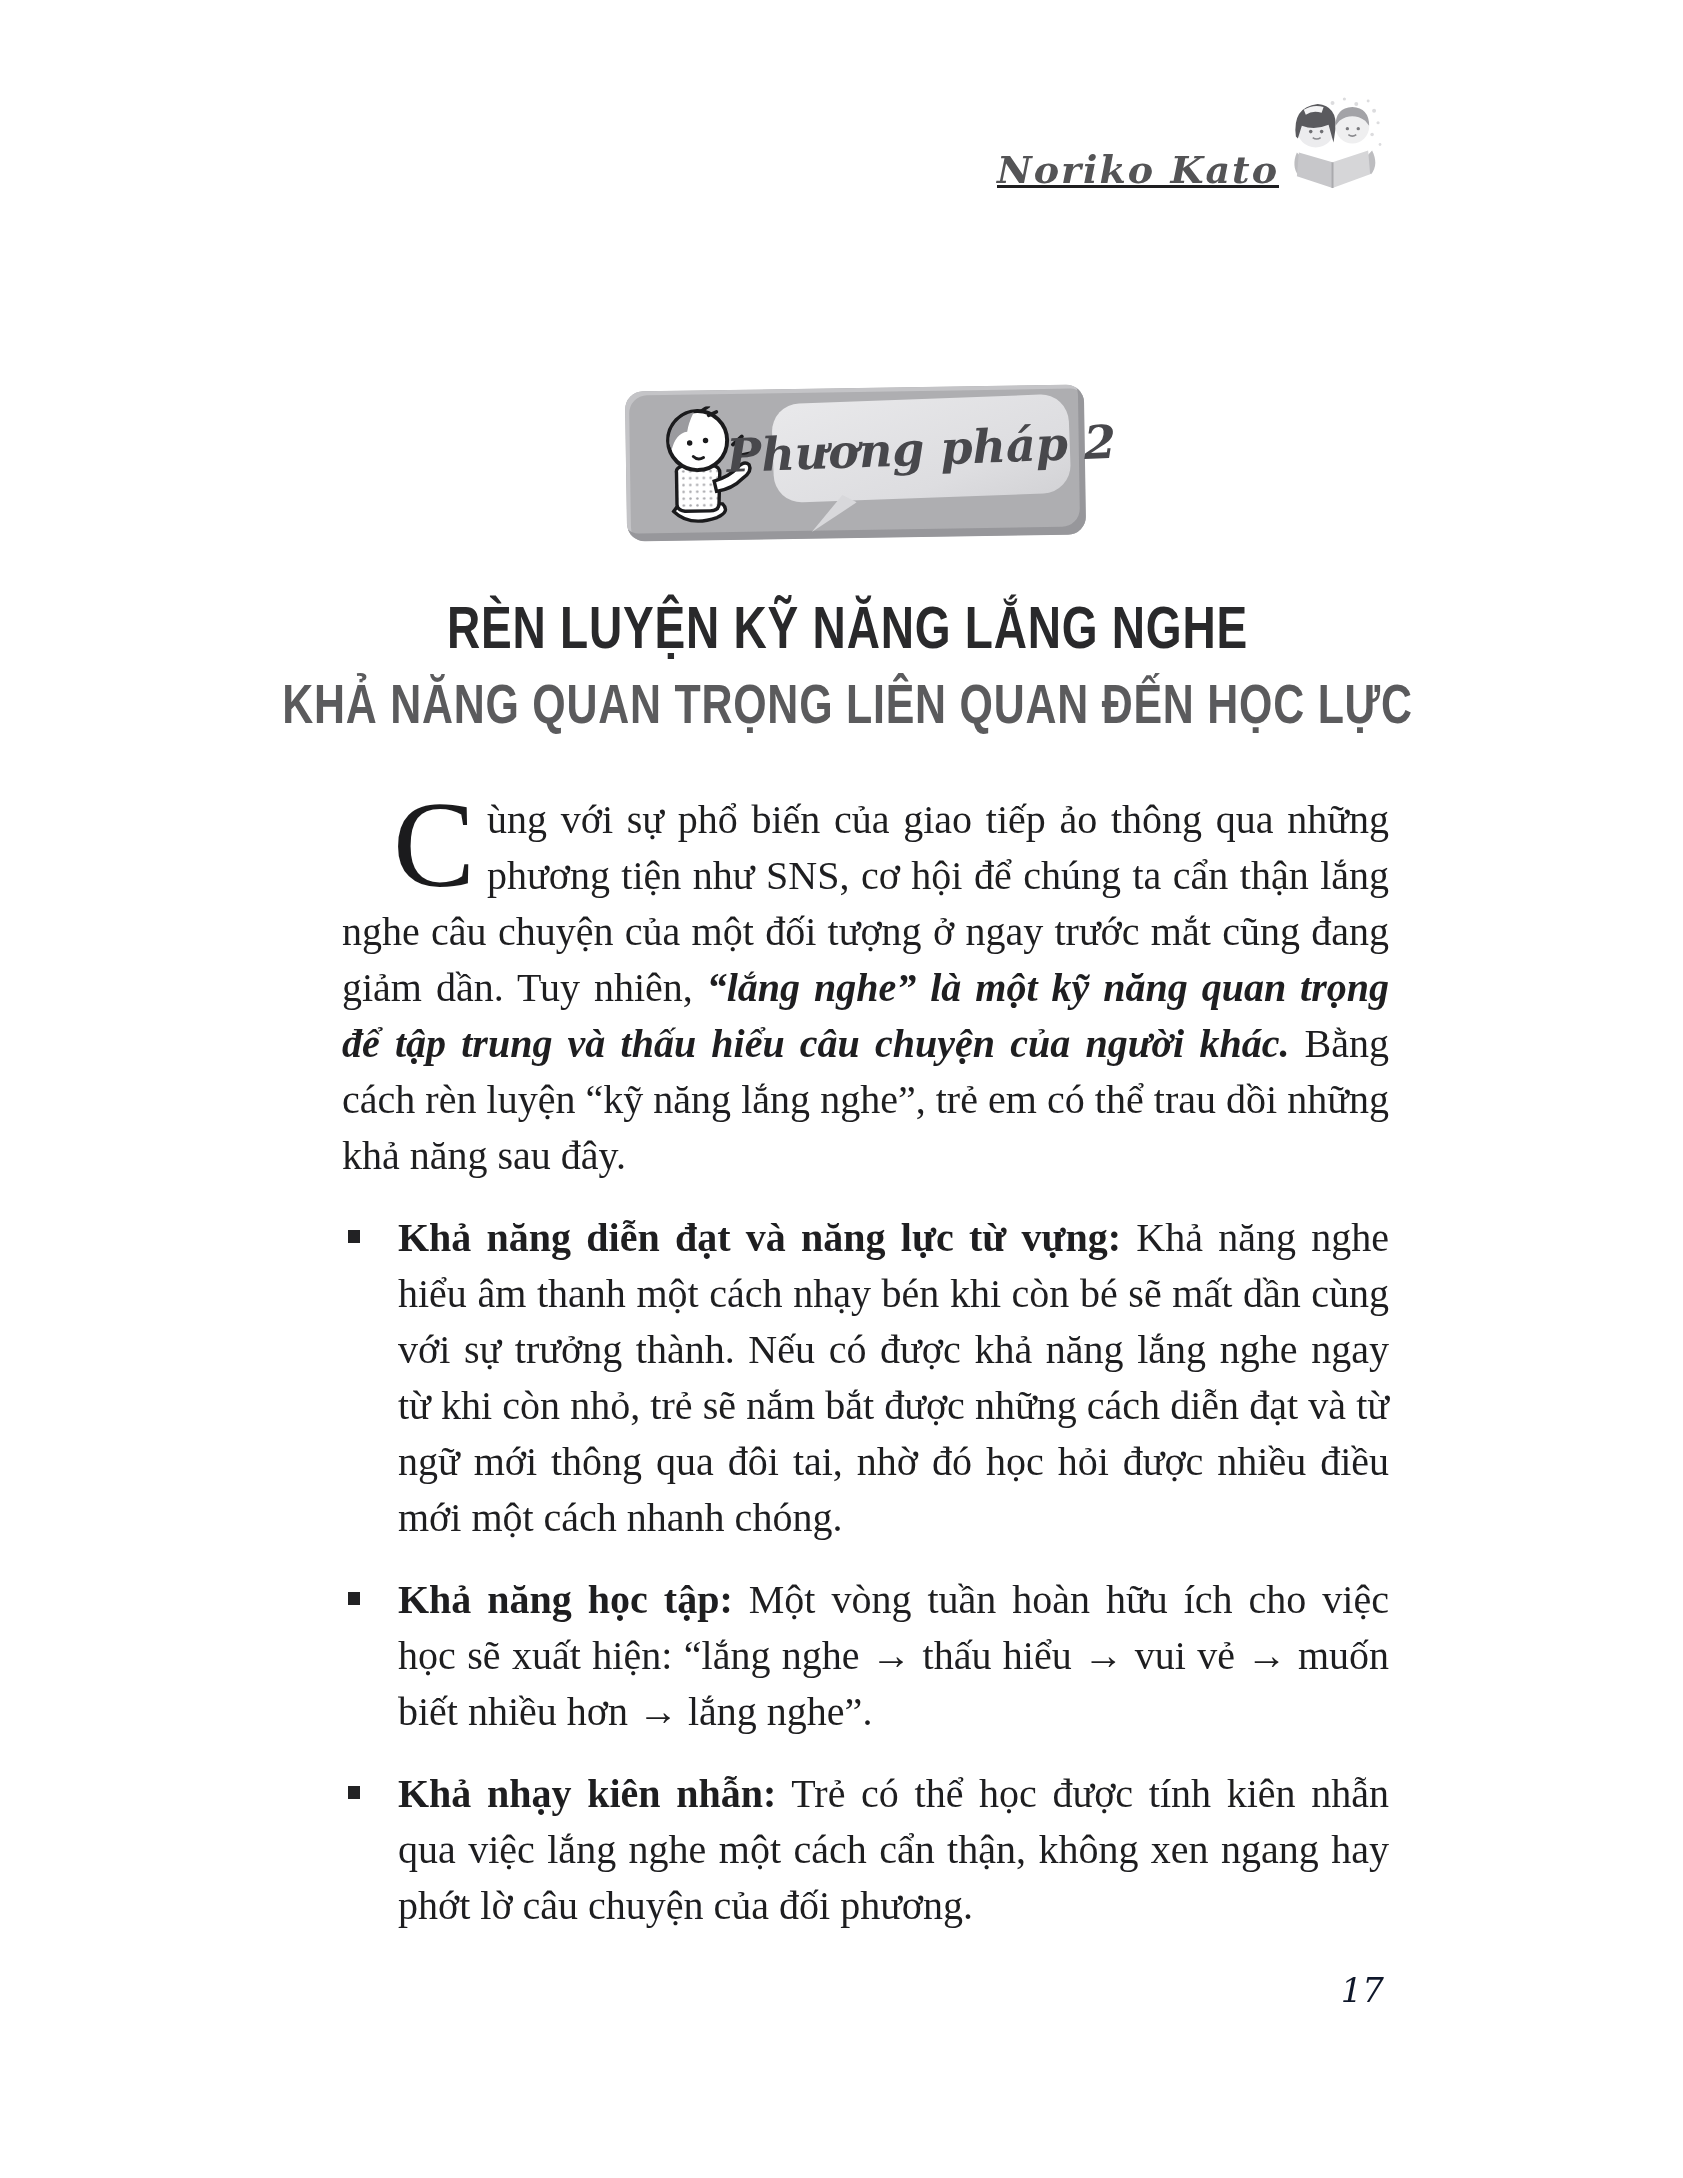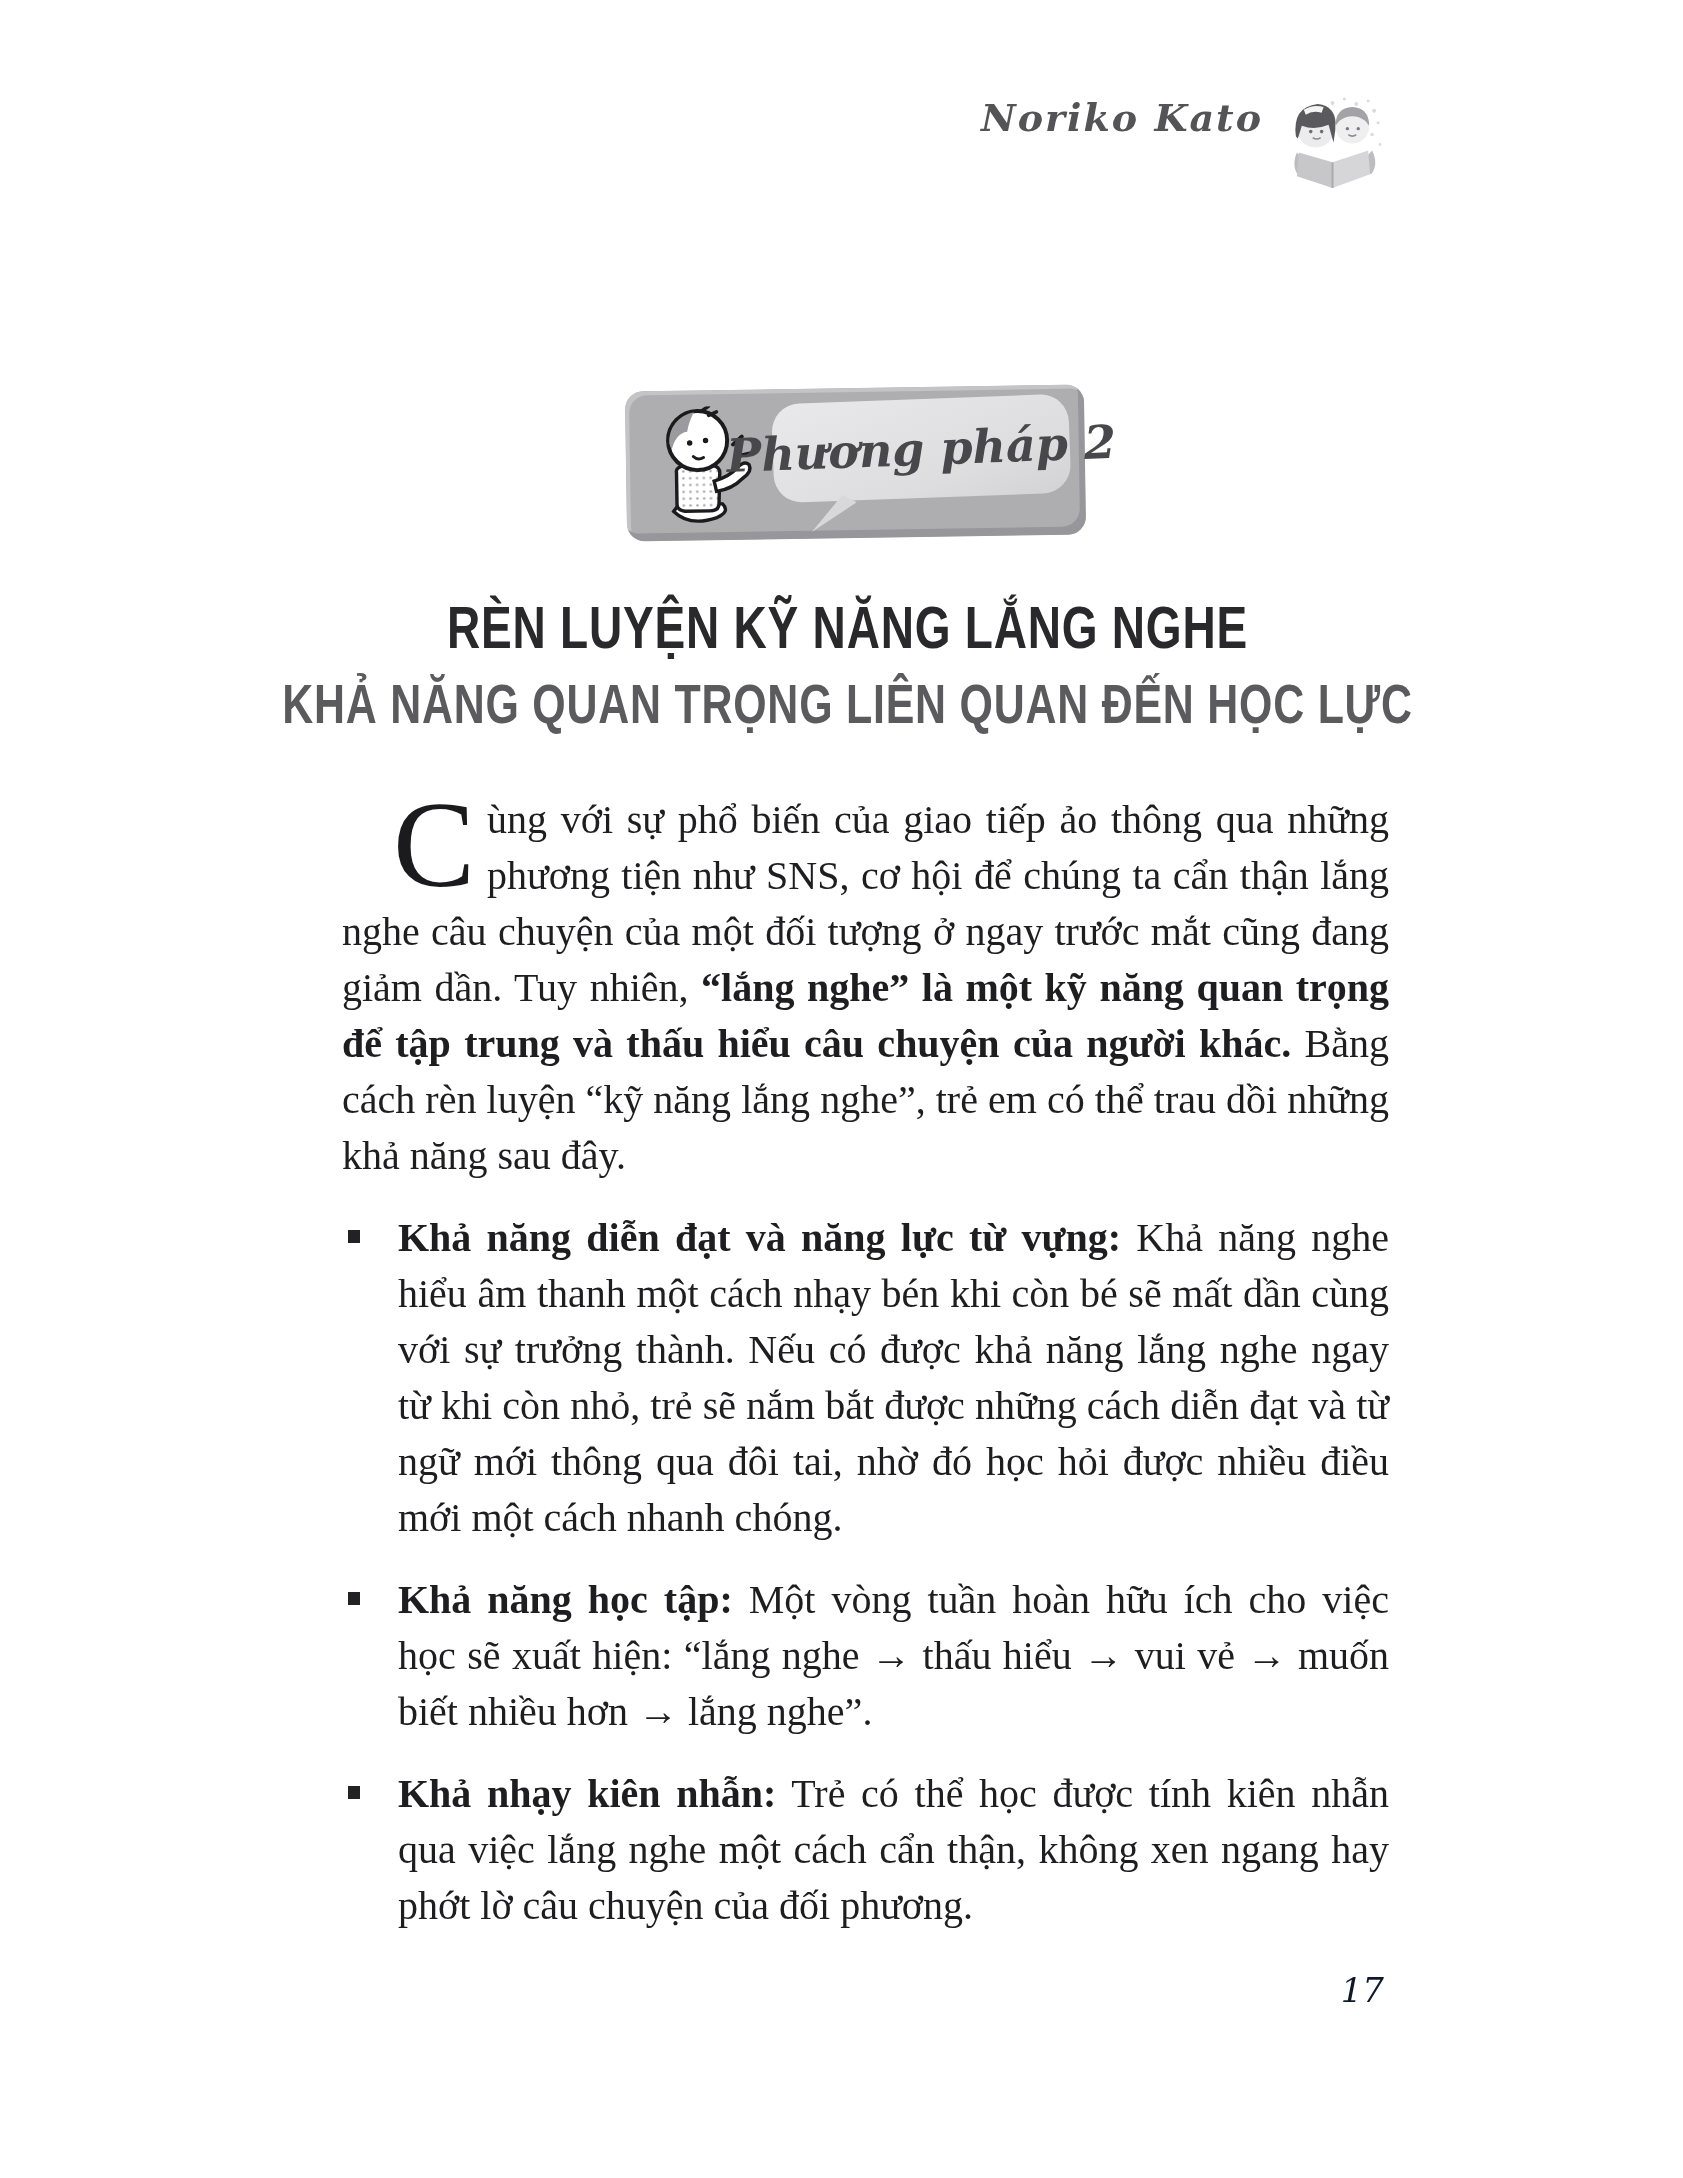--- a/index.html
+++ b/index.html
@@ -2,21 +2,21 @@
 <html><head>
 <meta charset="utf-8">
 <style>
   html,body{margin:0;padding:0;background:#ffffff;}
   .page{
     position:relative;width:1683px;height:2178px;background:#ffffff;
     font-family:"Liberation Serif",serif;color:#1e1e20;overflow:hidden;
   }
 
   
-  .header{position:absolute;top:95px;right:297px;display:flex;align-items:flex-start;gap:20px;}
+  .header{position:absolute;top:95px;right:297px;display:flex;align-items:flex-end;gap:4px;text-decoration:underline;}
   .author{
     font-family:"DejaVu Serif",serif;font-style:italic;font-weight:700;
     font-size:38px;color:#545456;letter-spacing:2px;
   }
   .kids-icon svg{display:block;}
 
   
   .badge{
     position:absolute;left:626px;top:388px;width:459px;height:150px;
     background:#aeaeb1;border-radius:18px;transform:rotate(-0.9deg);
@@ -52,21 +52,21 @@
   
   .content{
     position:absolute;left:342px;top:792px;width:1047px;
     font-size:40px;line-height:56px;text-align:justify;
   }
   .lead-par{margin:0;}
   .dropcap{
     float:left;font-size:123px;line-height:97px;
     margin-left:51px;padding:4px 12px 0 0;color:#1b1b1d;
   }
-  .lead-par b{font-weight:700;}
+  .lead-par b{font-weight:700;font-style:italic;}
 
   ul.bullets{list-style:none;margin:26px 0 0 0;padding:0;}
   ul.bullets li{position:relative;padding-left:56px;margin-bottom:26px;}
   ul.bullets li .marker{
     position:absolute;left:6px;top:20px;width:12px;height:13px;background:#222224;
   }
   ul.bullets li b{font-weight:700;}
 
   
   .pagenum{

